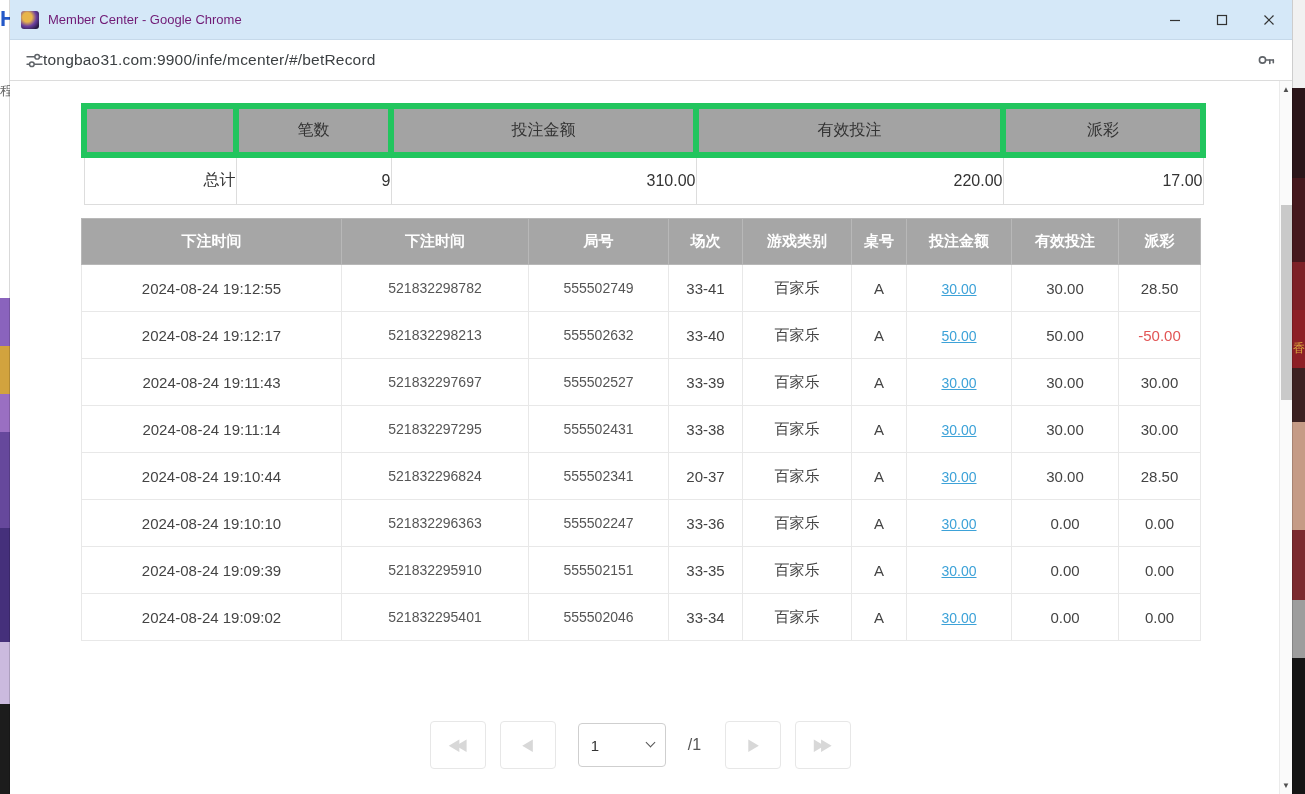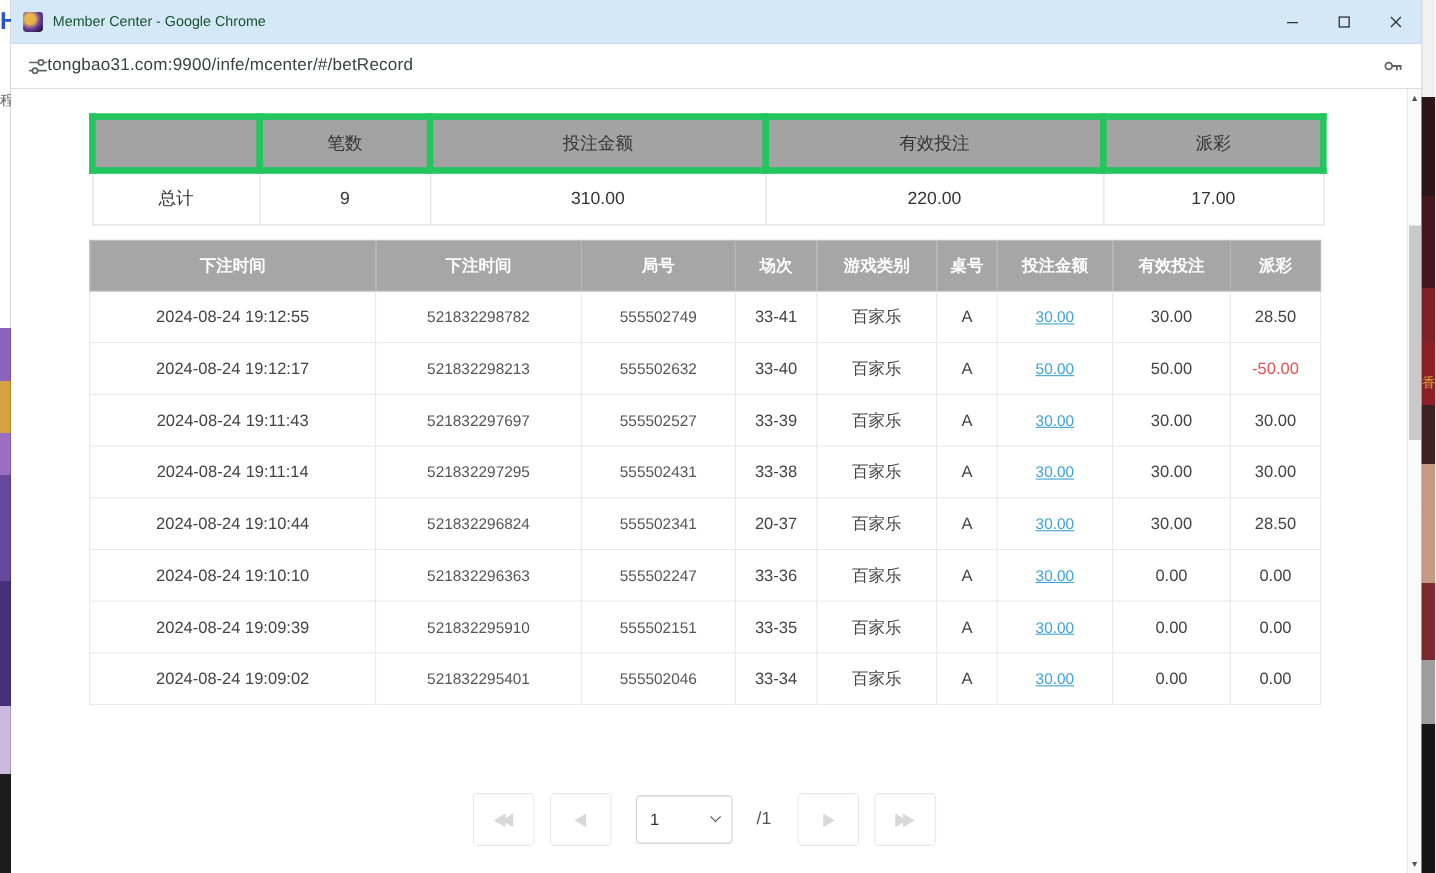--- a/index.html
+++ b/index.html
@@ -22,21 +22,21 @@
   .bgl-char { position:absolute; top:82px; left:0; font-size:13px; color:#666; }
   .bgr-char { position:absolute; top:340px; left:1px; font-size:12px; color:#d8a43c; }
 
   
   .chrome-window { position:absolute; left:10px; top:0; width:1282px; height:794px;
     background:#fff; display:flex; flex-direction:column; box-shadow:0 0 0 1px rgba(0,0,0,0.15); }
   .titlebar { height:40px; background:#d5e8f8; display:flex; align-items:center;
     padding-left:11px; border-bottom:1px solid #c6d9ea; flex:0 0 auto; }
   .favicon { width:18px; height:18px; border-radius:3px; margin-right:9px; flex:0 0 auto;
     background:radial-gradient(circle at 35% 35%, #e8b54a 0 28%, #6b3fa0 55%, #241a3f 85%); }
-  .title-text { font-size:13px; color:#14532d; flex:1; white-space:nowrap; overflow:hidden; }
+  .title-text { font-size:13px; color:#701a75; flex:1; white-space:nowrap; overflow:hidden; }
   .win-controls { display:flex; height:100%; flex:0 0 auto; }
   .win-btn { width:47px; height:100%; display:flex; align-items:center; justify-content:center; cursor:pointer; }
   .win-btn svg { display:block; }
 
   .urlbar { height:41px; background:#fff; border-bottom:1px solid #dcdcdc; display:flex;
     align-items:center; padding:0 16px 0 16px; flex:0 0 auto; }
   .url-text { flex:1; font-size:15.5px; color:#3c4043; letter-spacing:.2px; white-space:nowrap; overflow:hidden; }
   .urlbar svg { flex:0 0 auto; }
 
   .content { position:relative; flex:1; background:#fff; overflow:hidden; }
@@ -48,21 +48,21 @@
     justify-content:center; font-size:8px; color:#505050; cursor:pointer; }
   .sb-btn.up { top:1px; } .sb-btn.down { bottom:1px; }
   .sb-thumb { position:absolute; left:1px; top:124px; width:11px; height:195px; background:#c9c9c9; }
 
   
   table { border-collapse:collapse; table-layout:fixed; }
   .summary { position:absolute; left:71px; top:22px; width:1119px; }
   .summary th { background:#a3a3a3; height:49px; font-size:16px; font-weight:400; color:#333;
     border:6px solid #22c55e; text-align:center; }
   .summary td { background:#fff; height:49px; font-size:16px; color:#333;
-    border:1px solid #dddddd; text-align:center; }
+    border:1px solid #dddddd; text-align:right; }
 
   
   .bet-table { position:absolute; left:71px; top:137px; width:1119px; }
   .bet-table th { background:#a6a6a6; color:#fff; font-size:15px; font-weight:700; height:46px;
     text-align:center; border:1px solid #b8b8b8; }
   .bet-table td { height:47px; text-align:center; font-size:15px; color:#444;
     border:1px solid #e8e8e8; background:#fff; }
   .bet-table td.c-order, .bet-table td.c-round { font-size:14px; color:#555; }
   .bet-link { color:#3da2d8; text-decoration:underline; font-size:14px; cursor:pointer; }
   td.payout.neg { color:#e25555; }

